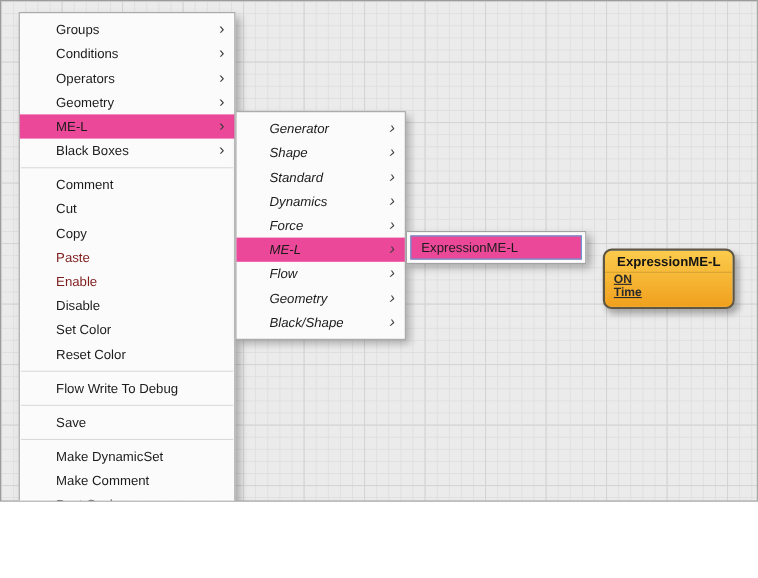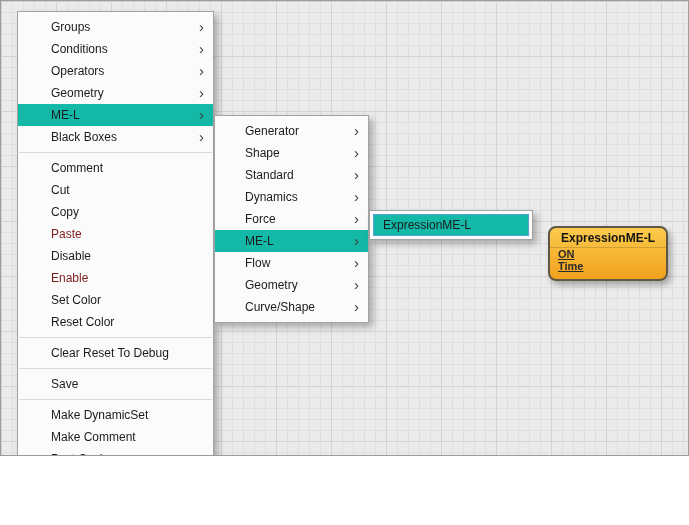--- a/index.html
+++ b/index.html
@@ -25,26 +25,26 @@
   }
   .menu-item {
     height:22px; display:flex; align-items:center;
     padding-left:33px; padding-right:24px; position:relative;
     cursor:default; white-space:nowrap;
   }
   .menu-item .arrow {
     position:absolute; right:9px; top:2px;
     font-size:15px; line-height:18px; color:#3c3c3c;
   }
-  .menu-item.highlight { background:#14b8a6; }
+  .menu-item.highlight { background:#ec4899; }
   .menu-item.disabled { color:#7f1d1d; }
   .separator { height:1px; background:#dadada; margin:4px 1px; }
 
   #menu-main { left:16px; top:10px; width:197px; }
-  #menu-sub  { left:213px; top:114px; width:155px; }
+  #menu-sub  { left:213px; top:100px; width:155px;font-style:italic; }
   #menu-sub .menu-item { padding-left:30px; }
   #menu-leaf { left:368px; top:209px; width:164px; padding:3px; }
   #menu-leaf .menu-item { padding-left:9px; border:1px solid transparent; }
   #menu-leaf .menu-item.highlight { border:1px solid #5a9fd6; }
 
   .node {
     position:absolute; left:547px; top:225px; width:120px; height:55px;
     background:linear-gradient(#fccb4c, #f0a01d);
     border:2px solid #5f5744; border-radius:8px;
     box-shadow:3px 4px 6px rgba(0,0,0,0.30);
@@ -99,37 +99,37 @@
     </div>
     <div class="menu-item">
       <span>Cut</span>
     </div>
     <div class="menu-item">
       <span>Copy</span>
     </div>
     <div class="menu-item disabled">
       <span>Paste</span>
     </div>
-    <div class="menu-item">
-      <span>Disable</span>
-    </div>
     <div class="menu-item disabled">
       <span>Enable</span>
     </div>
     <div class="menu-item">
+      <span>Disable</span>
+    </div>
+    <div class="menu-item">
       <span>Set Color</span>
     </div>
     <div class="menu-item">
       <span>Reset Color</span>
     </div>
 
     <div class="separator"></div>
 
     <div class="menu-item">
-      <span>Clear Reset To Debug</span>
+      <span>Flow Write To Debug</span>
     </div>
 
     <div class="separator"></div>
 
     <div class="menu-item">
       <span>Save</span>
     </div>
 
     <div class="separator"></div>
 
@@ -171,21 +171,21 @@
     </div>
     <div class="menu-item">
       <span>Flow</span>
       <span class="arrow">›</span>
     </div>
     <div class="menu-item">
       <span>Geometry</span>
       <span class="arrow">›</span>
     </div>
     <div class="menu-item">
-      <span>Curve/Shape</span>
+      <span>Black/Shape</span>
       <span class="arrow">›</span>
     </div>
   </div>
 
   <div class="menu" id="menu-leaf">
     <div class="menu-item highlight">
       <span>ExpressionME-L</span>
     </div>
   </div>
 

